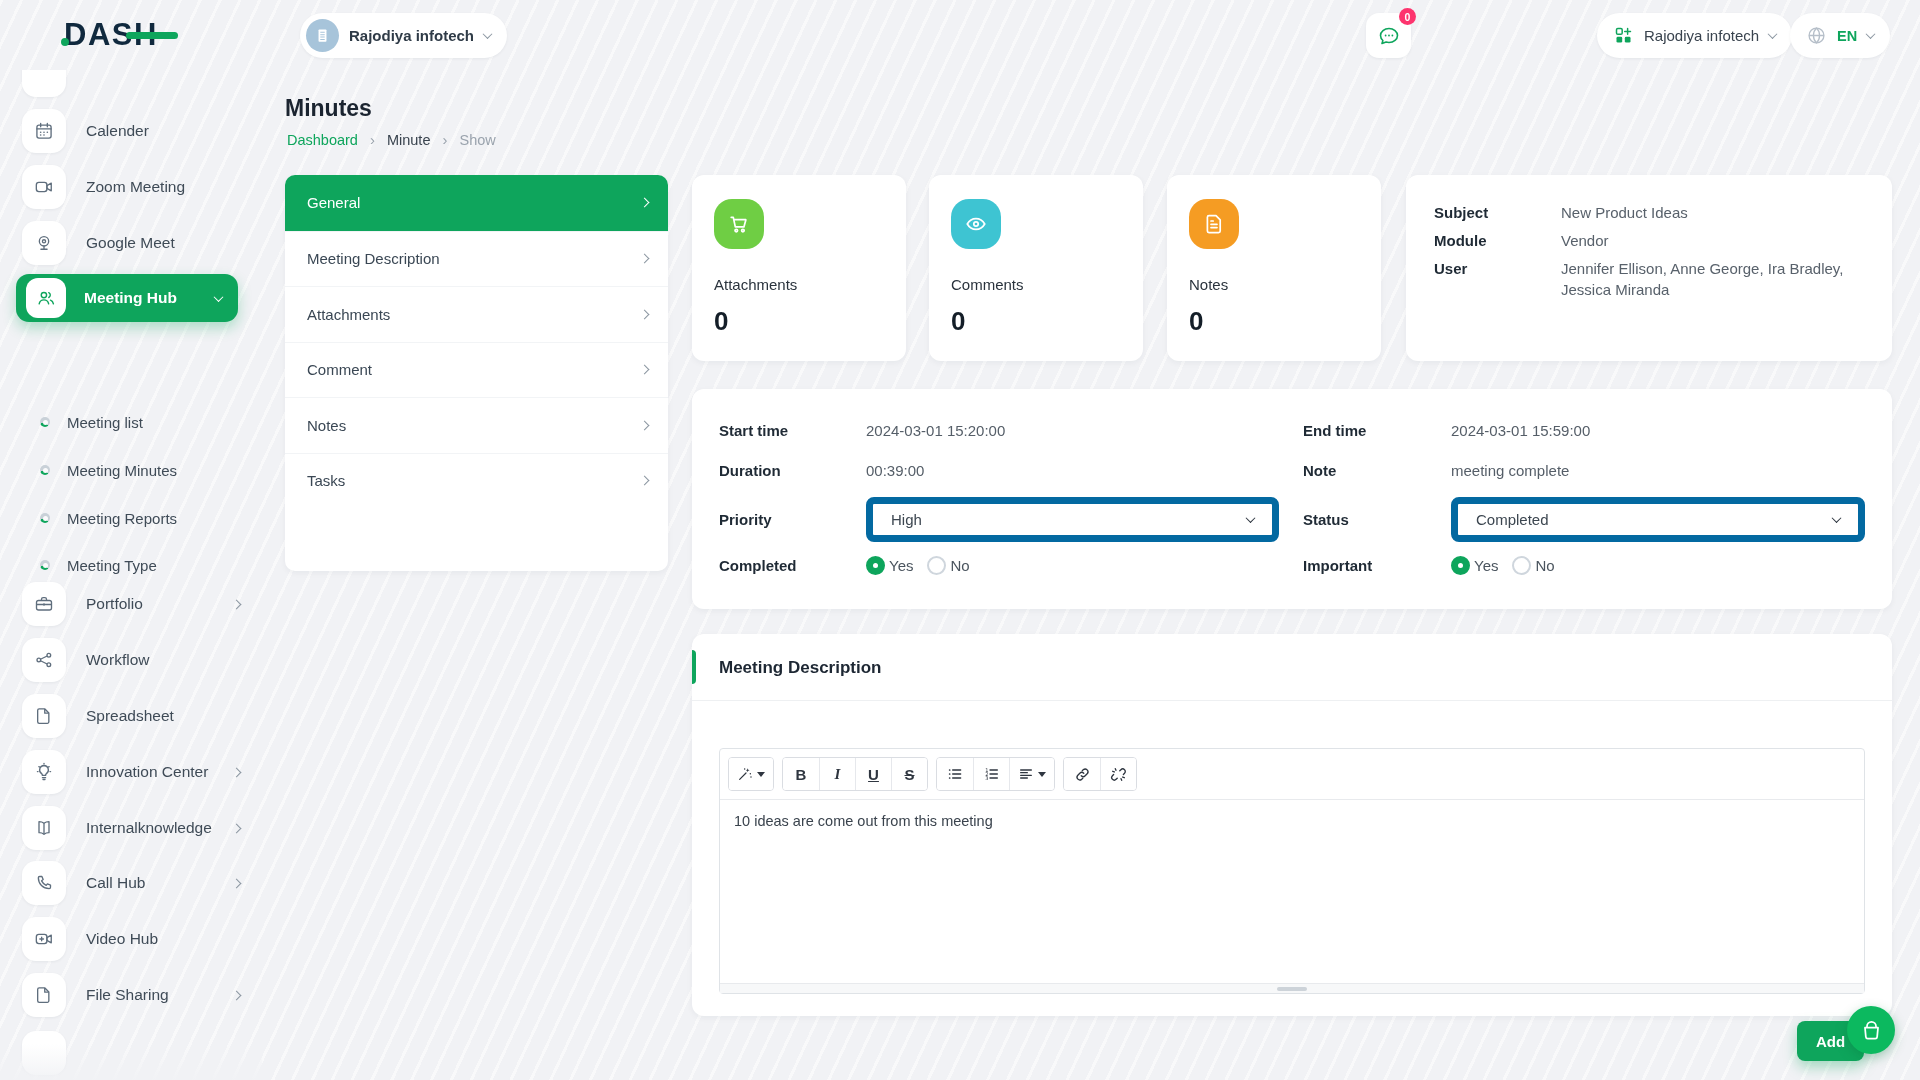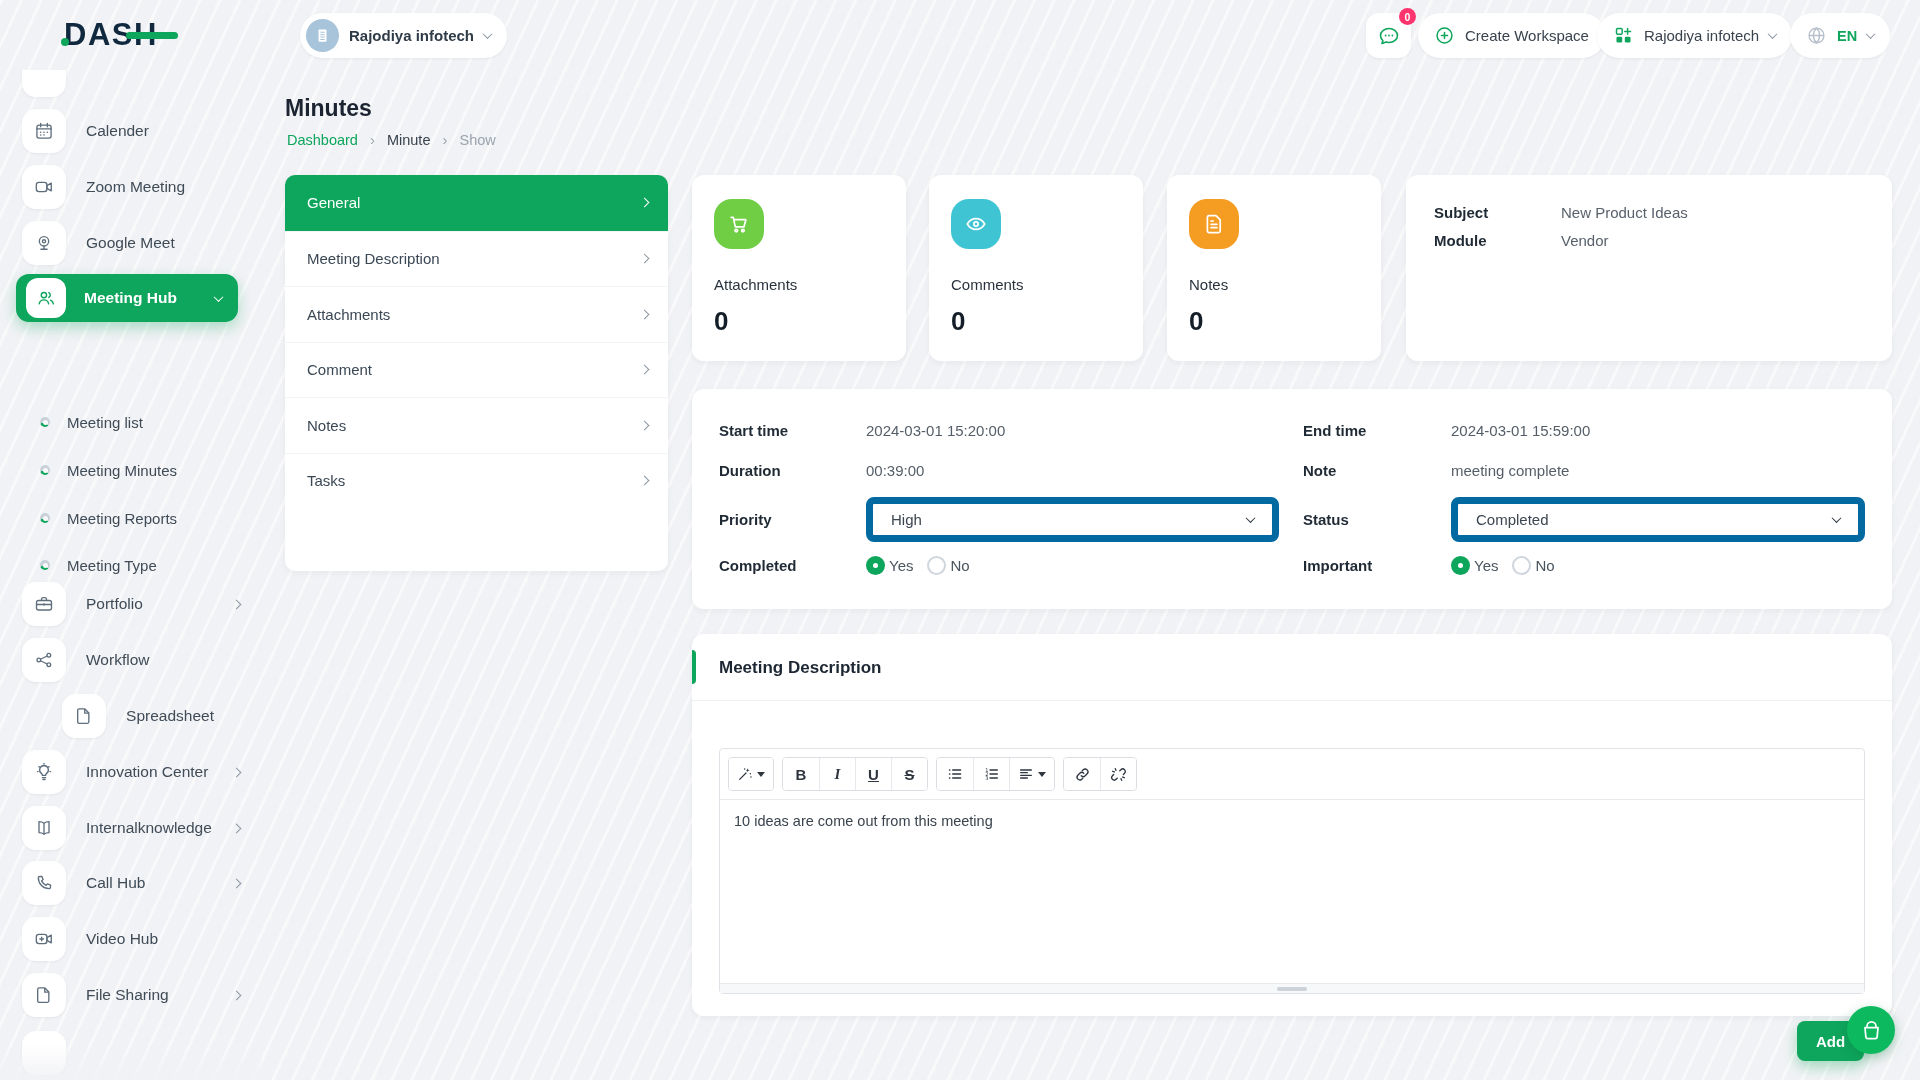--- a/index.html
+++ b/index.html
@@ -144,27 +144,20 @@
   <div class="pill chat-btn">
     <svg width="24" height="24" viewBox="0 0 24 24" fill="none" stroke="#0ea55c" stroke-width="1.6">
       <path d="M12 4.5c4.7 0 8.5 3.1 8.5 7s-3.8 7-8.5 7c-1 0-2-.1-2.9-.4L5 19.5l.9-3a6.8 6.8 0 0 1-2.4-5c0-3.9 3.8-7 8.5-7z" stroke-linejoin="round"></path>
       <circle cx="8.6" cy="11.5" r="0.9" fill="#0ea55c" stroke="none"></circle>
       <circle cx="12" cy="11.5" r="0.9" fill="#0ea55c" stroke="none"></circle>
       <circle cx="15.4" cy="11.5" r="0.9" fill="#0ea55c" stroke="none"></circle>
     </svg>
     <span class="badge">0</span>
   </div>
 
-  <div class="pill create-pill">
-    <svg width="21" height="21" viewBox="0 0 24 24" fill="none" stroke="#0ea55c" stroke-width="1.7">
-      <circle cx="12" cy="12" r="8.5"></circle>
-        <path d="M12 8.5v7M8.5 12h7" stroke-linecap="round"></path>
-    </svg>
-    <span>Create Workspace</span>
-  </div>
 
   <div class="pill company-pill">
     <svg width="21" height="21" viewBox="0 0 24 24" fill="none" stroke="#0ea55c" stroke-width="1.7" color="#0ea55c">
       <rect x="4" y="4" width="6.5" height="6.5" rx="1.5"></rect>
       <rect x="4" y="13.5" width="6.5" height="6.5" rx="1.5" fill="#0ea55c" stroke="none"></rect>
       <rect x="13.5" y="13.5" width="6.5" height="6.5" rx="1.5" fill="#0ea55c" stroke="none"></rect>
       <path d="M16.7 4v6.6M13.4 7.3H20" stroke-linecap="round"></path>
     </svg>
     <span>Rajodiya infotech</span>
     <span class="chev"></span>
@@ -263,21 +256,21 @@
       <svg width="20" height="20" viewBox="0 0 24 24" fill="none" stroke="currentColor" stroke-width="1.6">
         <circle cx="5.8" cy="12" r="2.2"></circle>
           <circle cx="17.8" cy="6.3" r="2.2"></circle>
           <circle cx="17.8" cy="17.7" r="2.2"></circle>
         <path d="M7.8 11.1l8-3.9M7.8 12.9l8 3.9"></path>
       </svg>
     </span>
     <span class="nav-label">Workflow</span>
   </div>
 
-  <div class="nav-item" style="top:624px;justify-content:center;">
+  <div class="nav-item" style="top:624px;">
     <span class="nav-tile">
       <svg width="20" height="20" viewBox="0 0 24 24" fill="none" stroke="currentColor" stroke-width="1.6" stroke-linejoin="round">
         <path d="M6.2 3.5h6.9l4.7 4.8V19a1.8 1.8 0 0 1-1.8 1.8H6.2A1.8 1.8 0 0 1 4.4 19V5.3a1.8 1.8 0 0 1 1.8-1.8z"></path>
         <path d="M12.9 3.7V8.6h4.8"></path>
       </svg>
     </span>
     <span class="nav-label">Spreadsheet</span>
   </div>
 
   <div class="nav-item" style="top:680px;">
@@ -409,20 +402,24 @@
 </div>
 
 <div class="card info-card">
   <div class="info-row">
     <span class="info-label">Subject</span>
     <span class="info-value">New Product Ideas</span>
   </div>
   <div class="info-row">
     <span class="info-label">Module</span>
     <span class="info-value">Vendor</span>
+  </div>
+  <div class="info-row">
+    <span class="info-label">User</span>
+    <span class="info-value">Jennifer Ellison, Anne George, Ira Bradley, Jessica Miranda</span>
   </div>
 </div>
 
 <div class="card details-card">
   <div class="dcol dcol-left">
     <div class="drow text1">
       <span class="dlabel">Start time</span>
       <span class="dvalue">2024-03-01 15:20:00</span>
     </div>
     <div class="drow text2">

